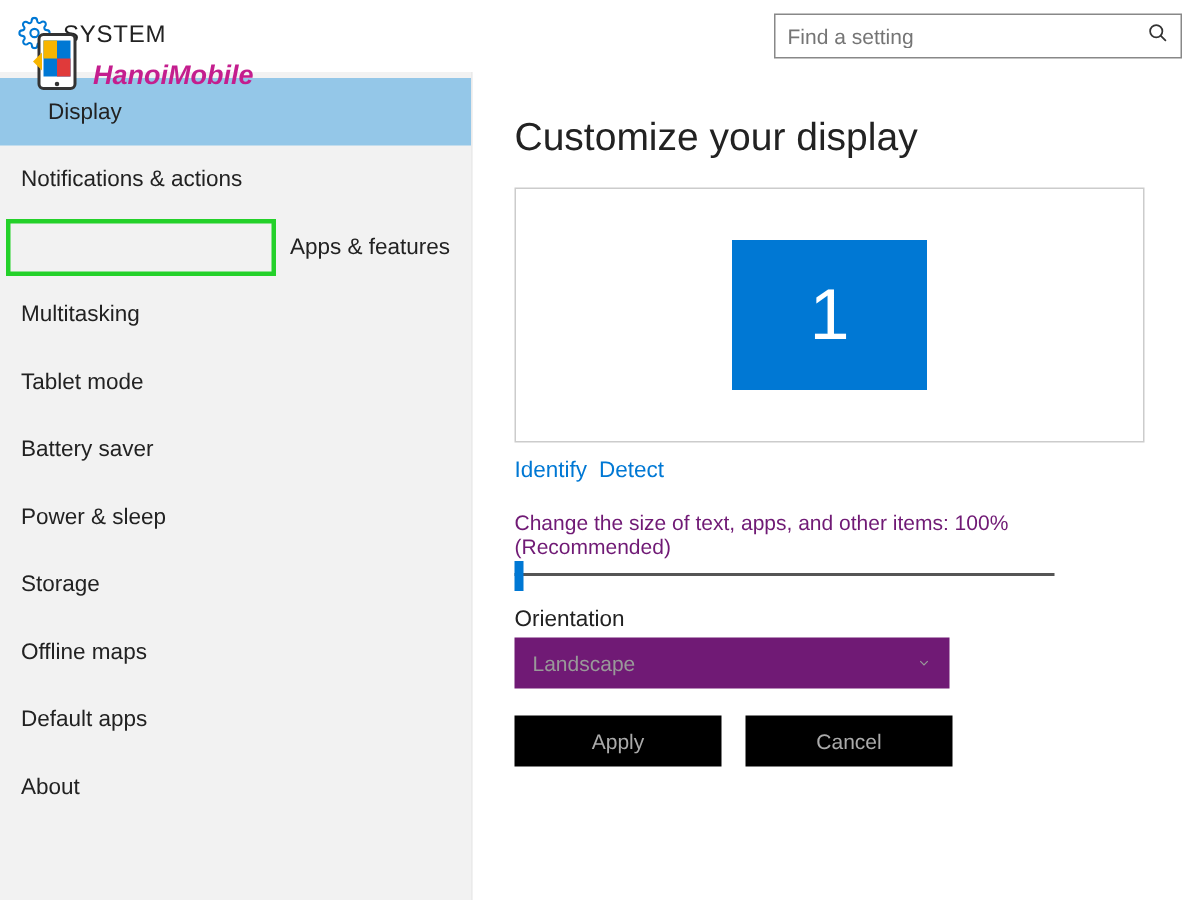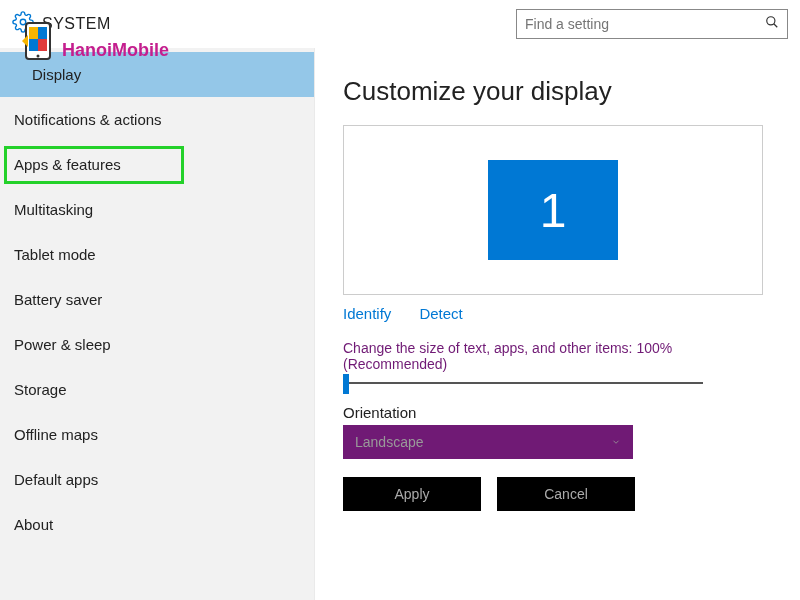--- a/index.html
+++ b/index.html
@@ -9,39 +9,39 @@
     .header-left { display: flex; align-items: center; gap: 8px; }
     .gear-icon { width: 22px; height: 22px; color: #0078d4; }
     .header-title { font-size: 16px; font-weight: 400; color: #222; letter-spacing: 0.5px; }
     .search-box { display: flex; align-items: center; border: 1px solid #888; padding: 4px 8px; width: 272px; height: 30px; justify-content: space-between; }
     .search-box input { border: none; outline: none; font-size: 14px; flex: 1; color: #666; }
     .search-icon { width: 14px; height: 14px; color: #333; }
     .body { display: flex; flex: 1; overflow: hidden; }
     .sidebar { width: 315px; background: #f2f2f2; border-right: 1px solid #eaeaea; padding-top: 4px; }
     .sidebar-item { padding: 14px 14px; font-size: 15px; color: #222; cursor: pointer; }
     .sidebar-item.selected { background: #94c7e8; padding-left: 32px; }
-    .sidebar-item.highlighted { position: relative; }
+    .sidebar-item.highlighted { position: relative; text-align: right; }
     .highlight-box { position: absolute; left: 4px; top: 4px; width: 180px; height: 38px; border: 3px solid #24d12a; pointer-events: none; }
     .main { flex: 1; padding: 28px 28px 10px 28px; overflow: hidden; }
     .main-title { font-size: 26px; font-weight: 300; color: #222; margin-bottom: 18px; }
     .display-preview { border: 1px solid #ccc; width: 420px; height: 170px; display: flex; align-items: center; justify-content: center; background: #fff; margin-bottom: 10px; }
     .monitor { width: 130px; height: 100px; background: #0078d4; color: #fff; display: flex; align-items: center; justify-content: center; font-size: 48px; font-weight: 300; }
-    .link-row { display: flex; gap: 28px; margin-bottom: 18px; }
+    .link-row { display: flex; gap: 8px; margin-bottom: 18px; }
     .link { color: #0078d4; font-size: 15px; cursor: pointer; }
     .scale-label { font-size: 14px; color: #701a75; margin-bottom: 10px; width: 420px; }
     .slider-track { width: 360px; height: 2px; background: #555; position: relative; margin-bottom: 20px; margin-top: 6px; }
     .slider-thumb { position: absolute; left: 0; top: -8px; width: 6px; height: 20px; background: #0078d4; }
     .orientation-label { font-size: 15px; color: #222; margin-bottom: 4px; }
     .dropdown { width: 290px; height: 34px; background: #701a75; color: #999; display: flex; align-items: center; justify-content: space-between; padding: 0 12px; font-size: 14px; margin-bottom: 18px; }
     .chevron { width: 10px; height: 10px; }
     .button-row { display: flex; gap: 16px; }
     .btn { width: 138px; height: 34px; background: #000000; color: #aaa; display: flex; align-items: center; justify-content: center; font-size: 14px; }
     .watermark { position: absolute; top: 20px; left: 20px; display: flex; align-items: center; gap: 6px; z-index: 100; }
     .watermark-logo { width: 36px; height: 40px; position: relative; }
-    .watermark-text { font-size: 18px; font-weight: 700; color: #c41e8e; margin-top: 20px; }
+    .watermark-text { font-size: 18px; font-weight: 700; font-style: italic; color: #c41e8e; margin-top: 20px; }
   </style>
 </head>
 <body>
 
 <div class="container">
   <div class="header">
     <div class="header-left">
       <span>
         <svg class="gear-icon" viewBox="0 0 24 24" fill="none" stroke="currentColor" stroke-width="1.5">
           <circle cx="12" cy="12" r="3"></circle>

